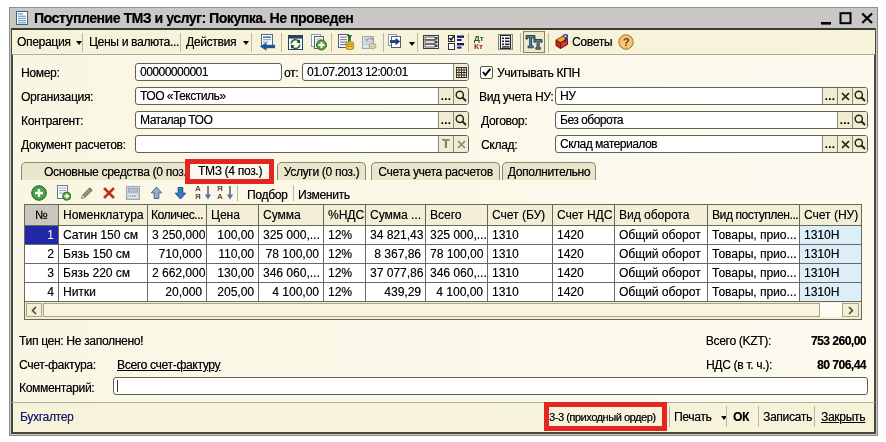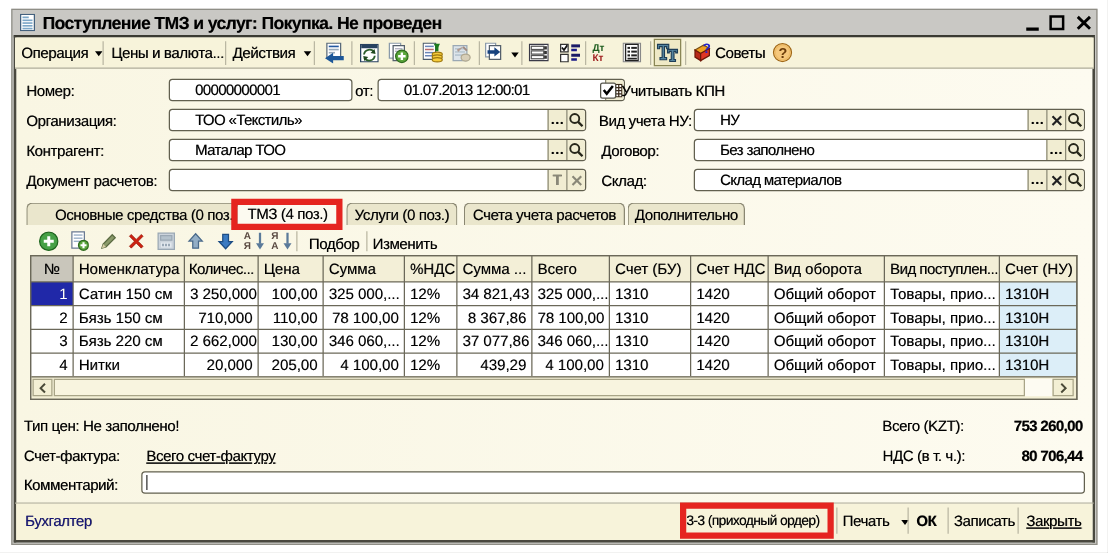--- a/index.html
+++ b/index.html
@@ -2,21 +2,21 @@
 <html><head>
 <meta charset="utf-8">
 <style>
 html,body{margin:0;padding:0;background:#fff;}
 body{width:886px;height:442px;position:relative;font-family:"Liberation Sans",sans-serif;overflow:hidden;font-size:12px;color:#000;}
 .abs{position:absolute;}
 .lb{position:absolute;font-size:12px;line-height:15px;white-space:nowrap;letter-spacing:-0.3px;text-shadow:0.3px 0 0 rgba(0,0,0,0.55);}
 .frame{position:absolute;left:9px;top:7px;width:869px;height:429px;background:#C9C8C4;border:1px solid #8F8E86;box-sizing:border-box;}
 .clientbg{position:absolute;left:11px;top:28px;width:865px;height:406px;background:linear-gradient(90deg,#F9F6E3,#FDFBF0);border:2px solid #49483F;border-top-color:#3A3A32;box-sizing:border-box;}
 .inp{position:absolute;background:#fff;border:1px solid #62604f;border-radius:3px;font-size:12px;display:flex;align-items:center;overflow:hidden;height:18px;box-sizing:border-box;text-shadow:0.3px 0 0 rgba(0,0,0,0.5);}
-.inp .tx{flex:1;padding-left:20px;white-space:nowrap;overflow:hidden;letter-spacing:-0.5px;}
+.inp .tx{flex:1;padding-left:4px;white-space:nowrap;overflow:hidden;letter-spacing:-0.5px;}
 .ib{width:14px;align-self:stretch;display:flex;align-items:center;justify-content:center;background:#F1EDD2;border-left:1px solid #8b8974;font-size:11px;font-weight:bold;letter-spacing:0.5px;flex:none;}
 .tab{position:absolute;top:162px;height:18px;background:#EAE6CC;border:1px solid #8a8772;border-bottom:none;border-radius:5px 5px 0 0;font-size:12px;display:flex;align-items:center;justify-content:center;white-space:nowrap;box-sizing:border-box;letter-spacing:-0.3px;text-shadow:0.3px 0 0 rgba(0,0,0,0.5);}
 .redbox{position:absolute;border:5px solid #E52520;box-sizing:border-box;z-index:30;}
 .hc{background:#F3EFD7;padding:0 4px;white-space:nowrap;overflow:hidden;line-height:20px;text-align:left;text-shadow:0.3px 0 0 rgba(0,0,0,0.45);}
 .dc{background:#fff;padding:0 4px;white-space:nowrap;overflow:hidden;line-height:18px;text-align:left;text-shadow:0.3px 0 0 rgba(0,0,0,0.45);}
 .num{text-align:right;}
 .arr{display:inline-block;width:0;height:0;border-left:3.5px solid transparent;border-right:3.5px solid transparent;border-top:4px solid #000;vertical-align:middle;margin-left:4px;margin-bottom:1px;}
 .vsep{position:absolute;width:1px;background:#bab7a2;}
 .link{text-decoration:underline;}
 </style>
@@ -153,21 +153,21 @@
     <circle cx="8" cy="8" r="7.2" fill="#f6c87c" stroke="#a06818"></circle>
     <circle cx="8" cy="8" r="5.9" fill="none" stroke="#eebd6a" stroke-width="1.2"></circle>
     <text x="4.8" y="12.2" font-size="11.5" font-weight="bold" fill="#6b3c0a" font-family="Liberation Sans">?</text>
   </svg>
 
 <div class="lb" style="left:21px;top:66px;">Номер:</div>
 <div class="inp" style="left:135px;top:63px;width:147px;">
     <span class="tx">00000000001</span>
   </div>
 <div class="lb" style="left:284px;top:66px;">от:</div>
-<div class="inp" style="left:302px;top:63px;width:198px;">
+<div class="inp" style="left:302px;top:63px;width:167px;">
     <span class="tx">01.07.2013 12:00:01</span>
     <span class="ib">
       <svg width="11" height="11" viewBox="0 0 11 11">
         <rect x="0.5" y="0.5" width="10" height="10" fill="#fff" stroke="#3a2a1a"></rect>
         <path d="M0.5 3 H10.5 M0.5 5.5 H10.5 M0.5 8 H10.5 M3 0.5 V10.5 M5.5 0.5 V10.5 M8 0.5 V10.5" stroke="#3a2a1a" stroke-width="1"></path>
       </svg>
     </span>
   </div>
 <div class="abs" style="left:480px;top:66px;width:13px;height:13px;background:#fff;border:1px solid #55544a;border-radius:2px;box-sizing:border-box;">
     <svg width="11" height="11" viewBox="0 0 11 11" style="position:absolute;left:0;top:0;">
@@ -210,21 +210,21 @@
     <span class="ib">...</span>
     <span class="ib">
       <svg width="12" height="12" viewBox="0 0 12 12">
         <circle cx="4.8" cy="4.8" r="3.6" fill="none" stroke="#26261a" stroke-width="1.5"></circle>
         <path d="M7.5 7.5 L11 11" stroke="#26261a" stroke-width="1.9"></path>
       </svg>
     </span>
   </div>
 <div class="lb" style="left:481px;top:114px;">Договор:</div>
 <div class="inp" style="left:555px;top:111px;width:313px;">
-    <span class="tx">Без заполнено</span>
+    <span class="tx">Без оборота</span>
     <span class="ib">...</span>
     <span class="ib">
       <svg width="12" height="12" viewBox="0 0 12 12">
         <circle cx="4.8" cy="4.8" r="3.6" fill="none" stroke="#26261a" stroke-width="1.5"></circle>
         <path d="M7.5 7.5 L11 11" stroke="#26261a" stroke-width="1.9"></path>
       </svg>
     </span>
   </div>
 
 <div class="lb" style="left:21px;top:138px;">Документ расчетов:</div>

